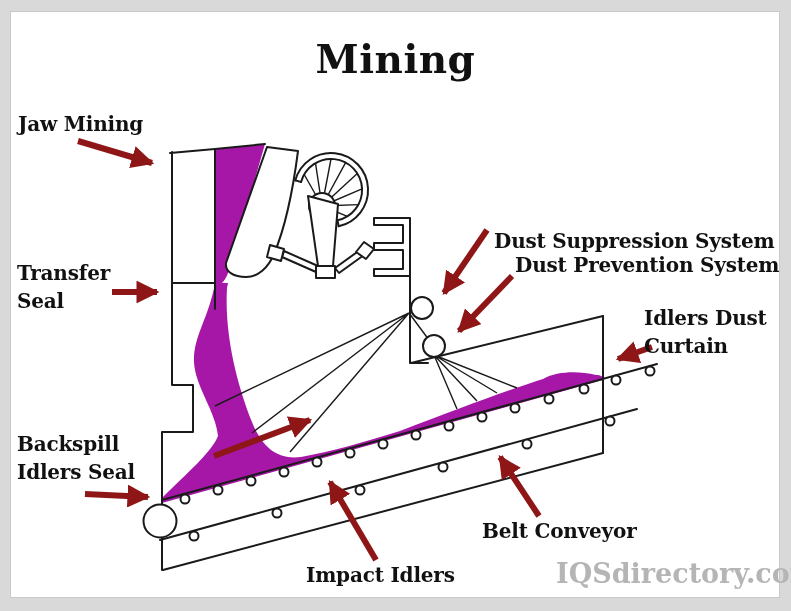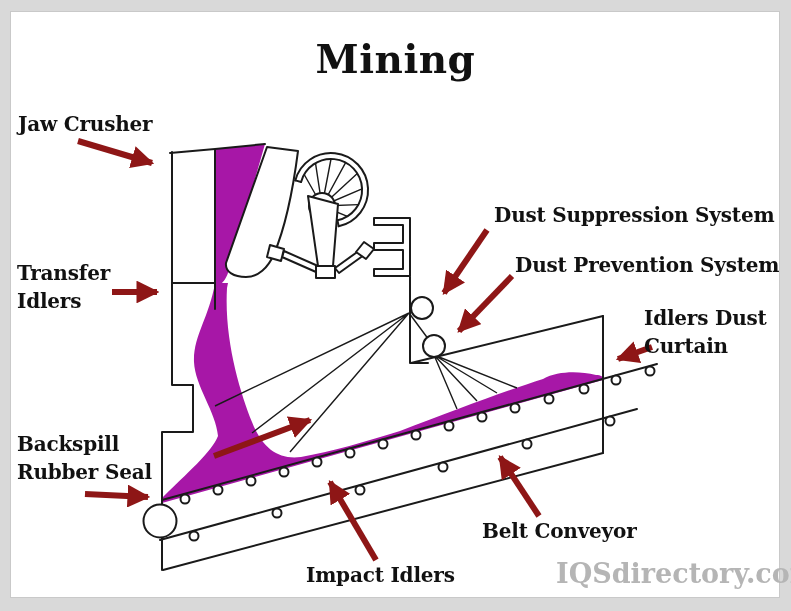--- a/index.html
+++ b/index.html
@@ -144,26 +144,26 @@
       <line class="arrow" x1="512" y1="276" x2="459" y2="331" marker-end="url(#ah)"></line>
       <line class="arrow" x1="652" y1="347" x2="618" y2="359" marker-end="url(#ah)"></line>
       <line class="arrow" x1="539" y1="516" x2="500" y2="457" marker-end="url(#ah)"></line>
       <line class="arrow" x1="376" y1="560" x2="330" y2="482" marker-end="url(#ah)"></line>
       <line class="arrow" x1="214" y1="456" x2="310" y2="420" stroke-width="7" marker-end="url(#ah)"></line>
     </g>
   </svg>
 
   <div class="title">Mining</div>
 
-  <div class="label" style="left:18px;top:110px;">Jaw Crusher</div>
+  <div class="label" style="left:18px;top:110px;">Jaw Mining</div>
   <div class="label" style="left:17px;top:259px;">Transfer
-Idlers</div>
+Seal</div>
   <div class="label" style="left:17px;top:430px;">Backspill
-Rubber Seal</div>
-  <div class="label" style="left:494px;top:201px;">Dust Suppression System</div>
+Idlers Seal</div>
+  <div class="label" style="left:494px;top:227px;">Dust Suppression System</div>
   <div class="label" style="left:515px;top:251px;text-align:right;">Dust Prevention System</div>
   <div class="label" style="left:644px;top:304px;">Idlers Dust
 Curtain</div>
   <div class="label" style="left:482px;top:517px;text-align:center;">Belt Conveyor</div>
   <div class="label" style="left:306px;top:561px;">Impact Idlers</div>
 
   <div class="watermark">IQSdirectory.com</div>
 </div>
 
 </body></html>

